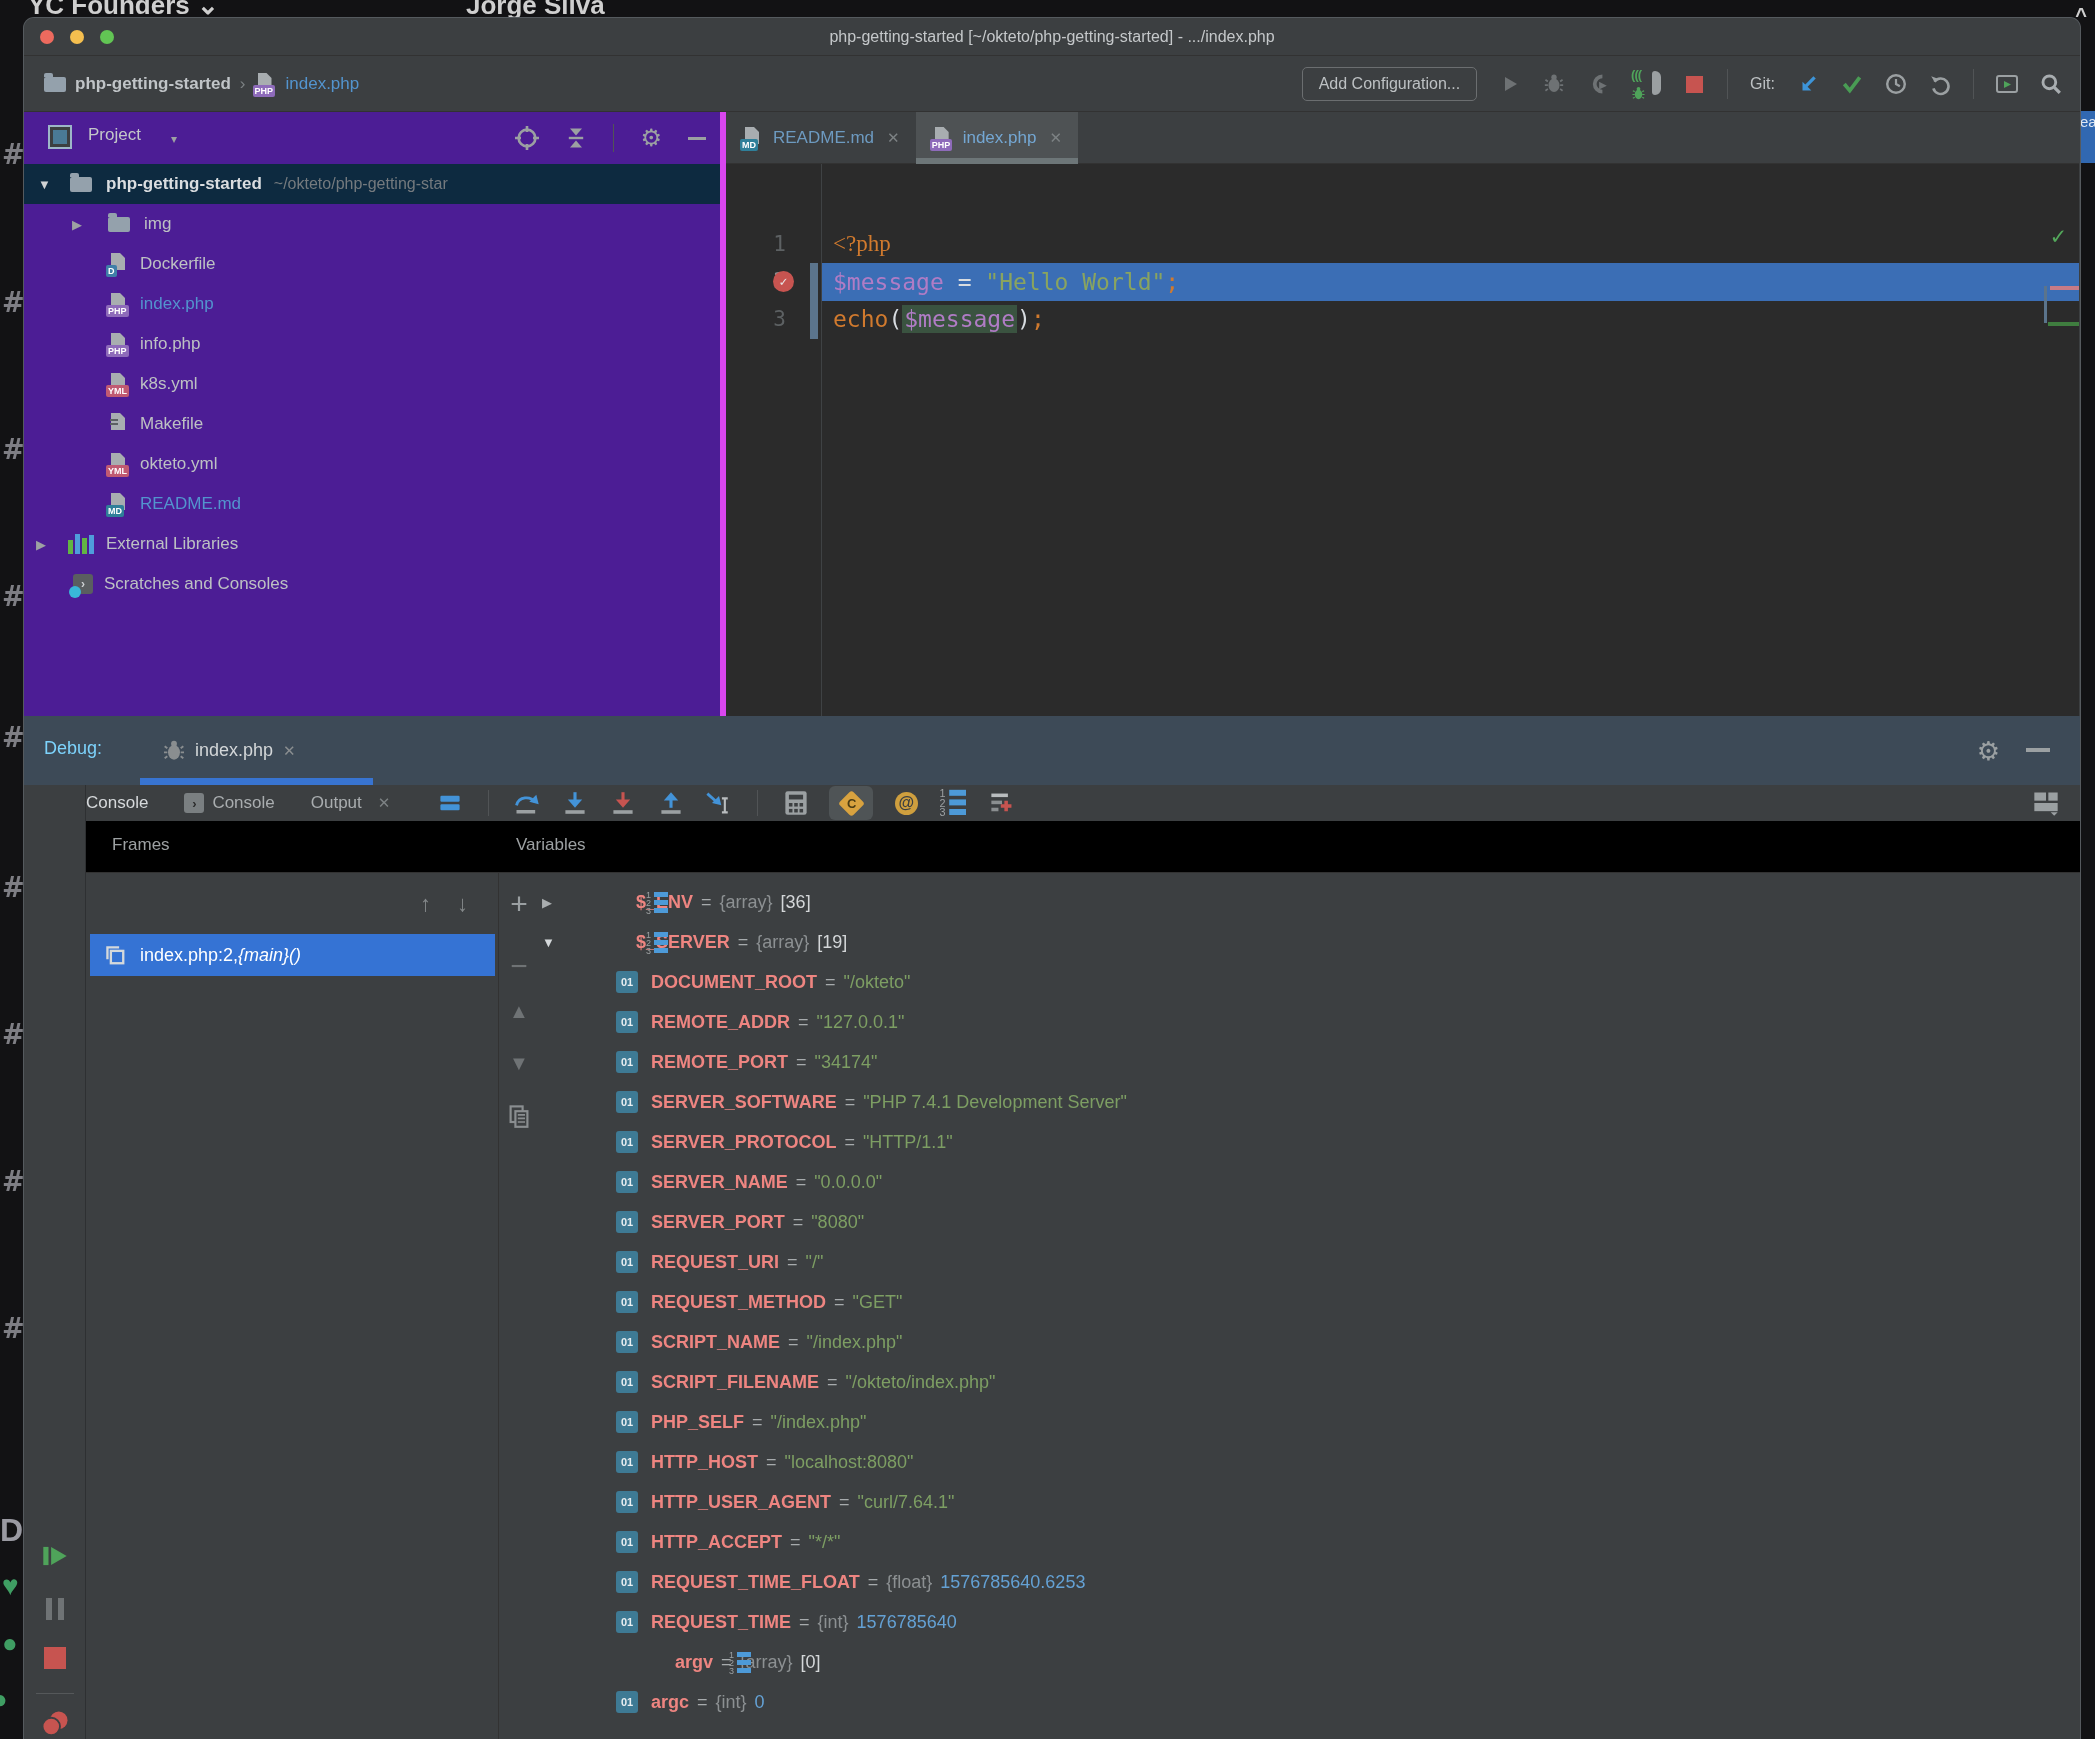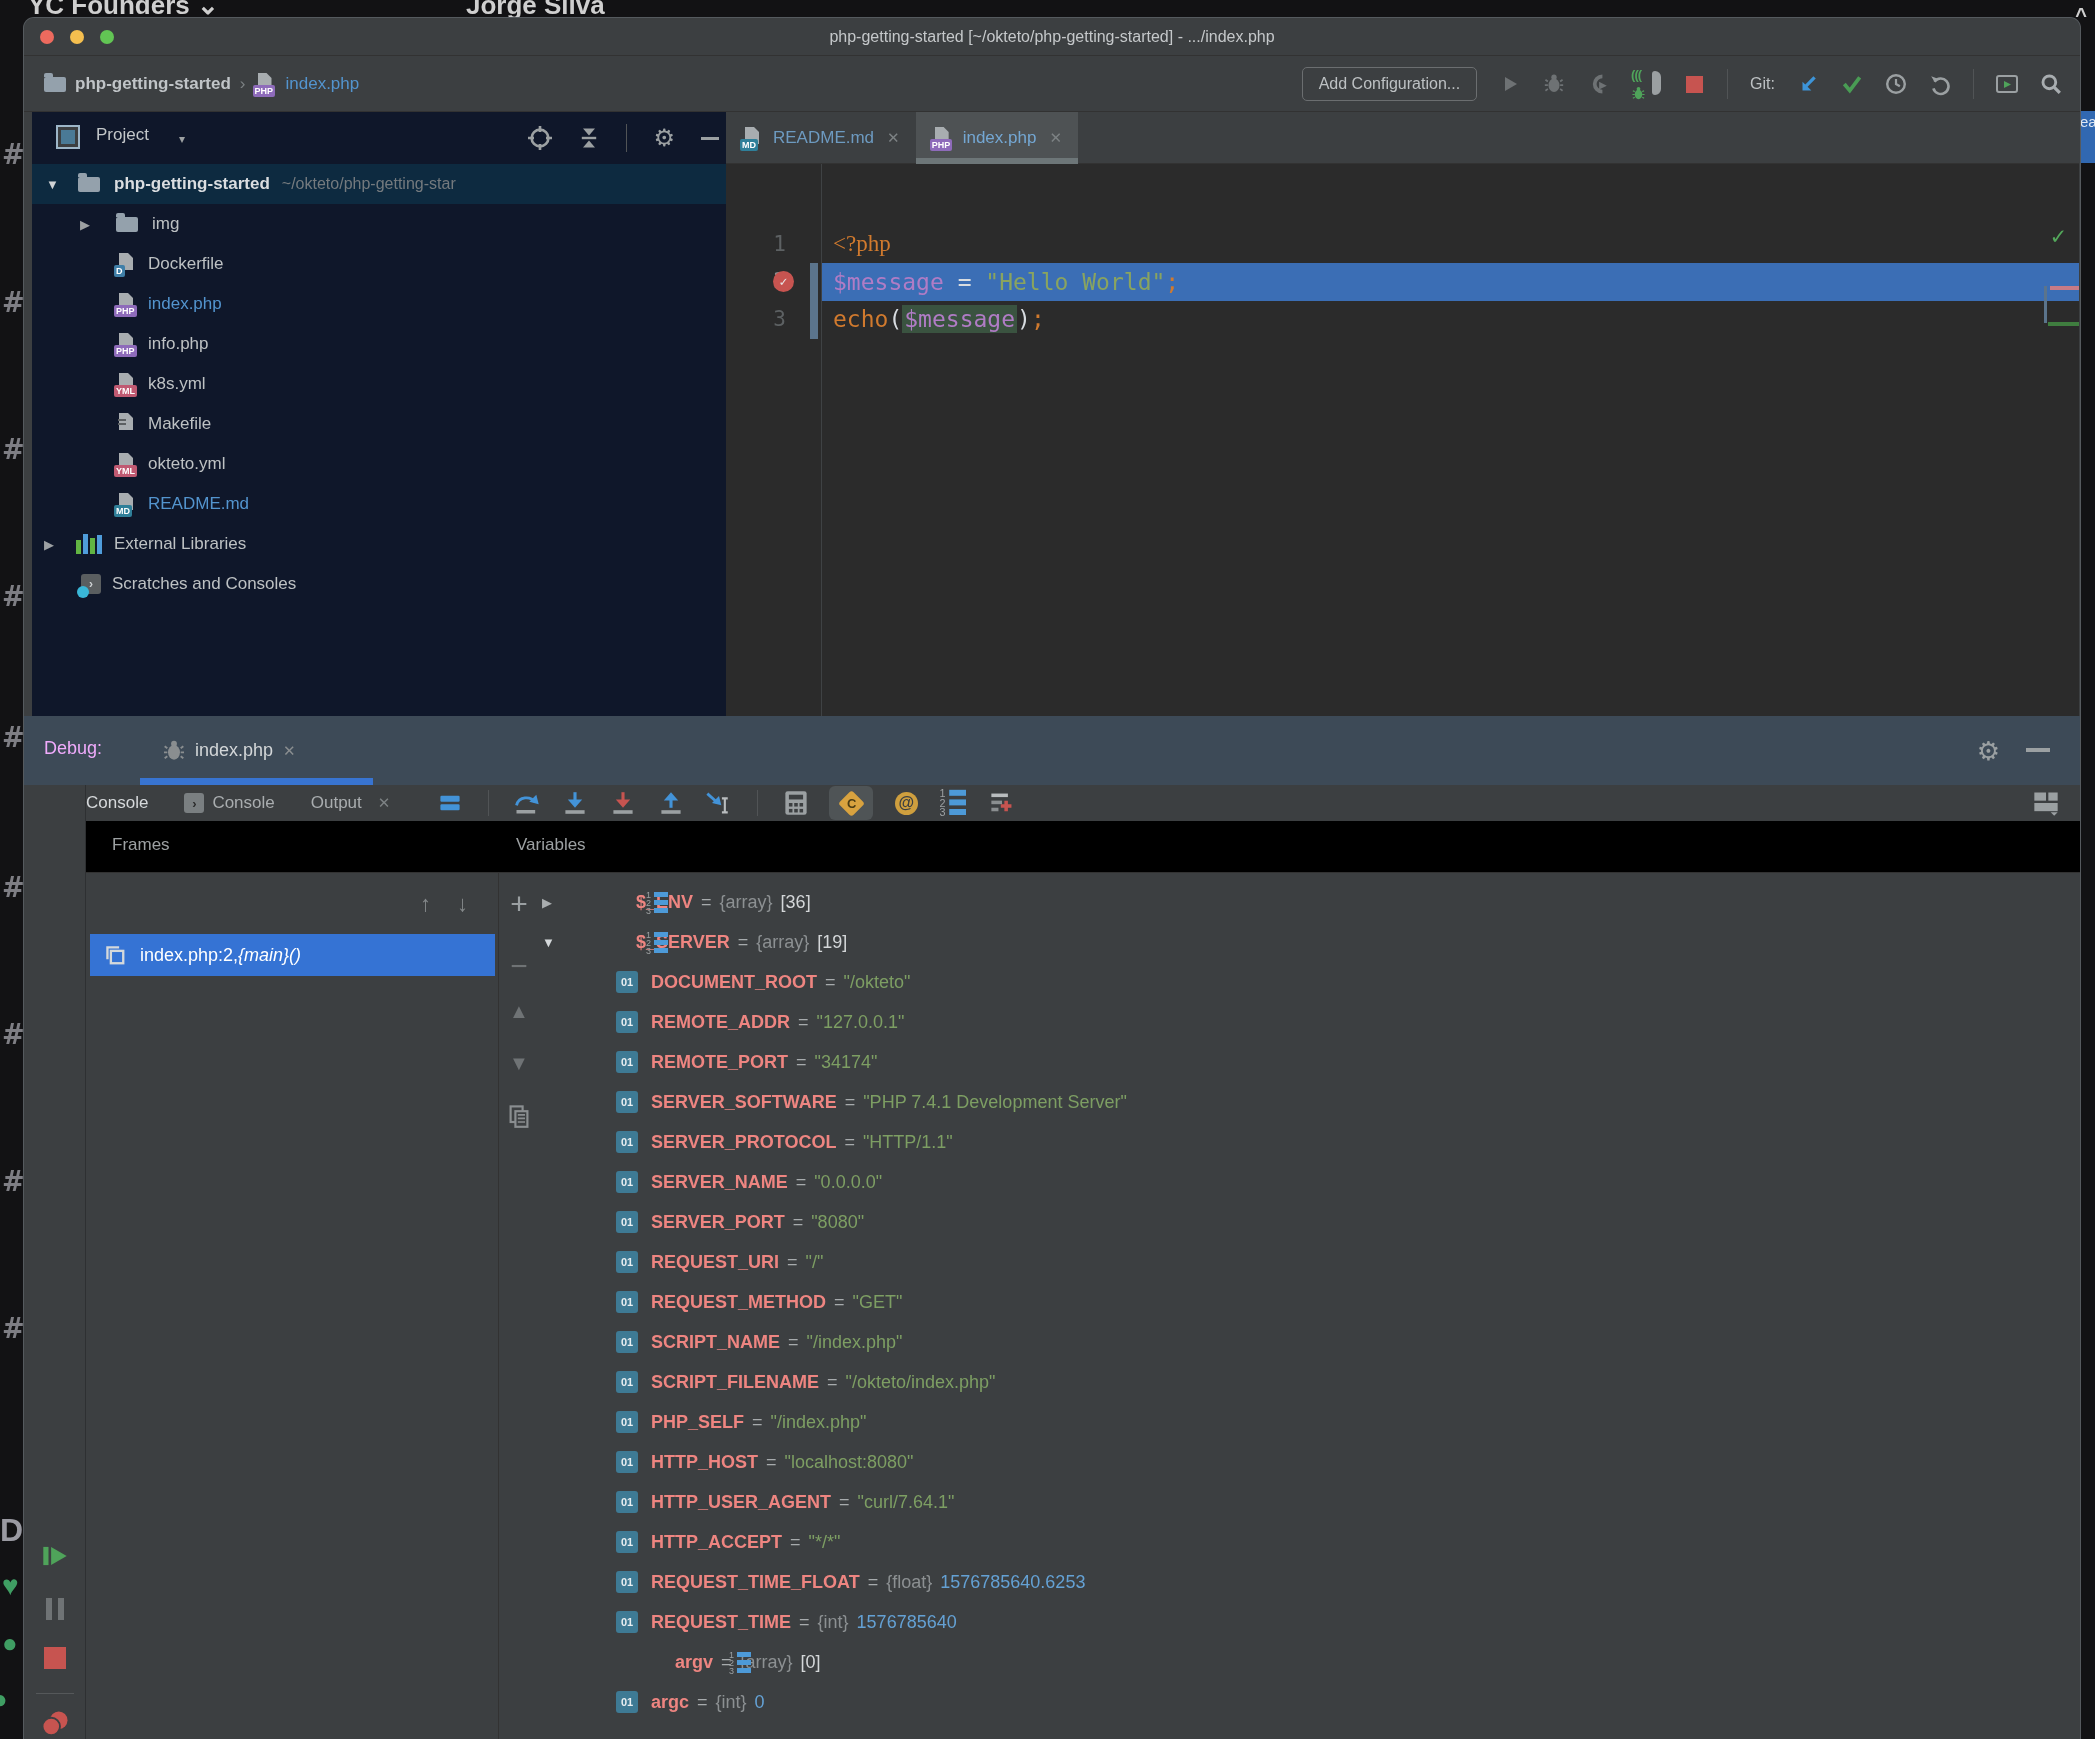--- a/index.html
+++ b/index.html
@@ -42,21 +42,21 @@
   .fileicon .page { position:absolute; left:3px; top:0; width:14px; height:17px; background:#a8adb0;
                     clip-path:polygon(0 0, 9px 0, 14px 5px, 14px 17px, 0 17px); }
   .fileicon .badge { position:absolute; left:-2px; bottom:-2px; font-size:9px; font-weight:bold; color:#fff;
                      padding:0 2px; border-radius:2px; line-height:12px; letter-spacing:0; }
   .b-php { background:#8e6bba; } .b-md { background:#2f7f99; } .b-yml { background:#c05a72; } .b-d { background:#3f7fa8; }
   .fileicon .lines::before { content:""; position:absolute; left:2px; top:6px; width:8px; height:2px; background:#5c6062; box-shadow:0 4px 0 #5c6062; }
   .fileicon .nosym { position:absolute; left:0; bottom:-2px; width:10px; height:10px; border:2px solid #8a8f92; border-radius:50%; background:#3c3f41; }
   .fileicon .nosym::before { content:""; position:absolute; left:0px; top:2.5px; width:6px; height:1.5px; background:#8a8f92; transform:rotate(-45deg); }
 
   
-  .project-panel { position:absolute; left:8px; top:94px; width:702px; height:605px; background:#0f172a; border-right:1px solid #d946ef; overflow:hidden; }
+  .project-panel { position:absolute; left:0; top:94px; width:702px; height:605px; background:#4c1d95; border-right:6px solid #d946ef; overflow:hidden; }
   .pp-header { position:absolute; left:0; top:0; width:100%; height:52px; }
   .pp-title { position:absolute; left:64px; top:13px; font-size:17px; color:#c3c7c9; }
   .pp-caret { position:absolute; left:147px; top:20px; color:#9da1a3; font-size:12px; }
   .pp-icons { position:absolute; right:14px; top:0; height:52px; display:flex; align-items:center; gap:26px; }
   .tree { position:absolute; left:0; top:52px; width:100%; }
   .trow { position:relative; height:40px; display:flex; align-items:center; font-size:17px; color:#bdc1c3; white-space:nowrap; }
   .trow .arrow { position:absolute; color:#9da1a3; font-size:13px; }
   .t-sel { background:#0d2a40; }
   .t-bold { font-weight:bold; color:#dadde0; }
   .t-blue { color:#5394ce; }
@@ -81,21 +81,21 @@
   .bp { position:absolute; left:47px; top:107px; width:21px; height:21px; background:#c75450; border-radius:50%; color:#e8e8e8;
         font-size:13px; text-align:center; line-height:21px; font-weight:bold; }
   .vcsbar { position:absolute; left:84px; top:99px; width:8px; height:76px; background:#5b748c; }
   .ed-check { position:absolute; left:1325px; top:58px; color:#53a85b; font-size:24px; font-weight:bold; }
   .mark-v { position:absolute; left:1318px; top:122px; width:3px; height:37px; background:#5b748c; }
   .mark-pink { position:absolute; left:1324px; top:122px; width:29px; height:4px; background:#c77b86; }
   .mark-green { position:absolute; left:1322px; top:158px; width:31px; height:4px; background:#3f7d3f; }
 
   
   .dbg-header { position:absolute; left:0; top:698px; width:100%; height:69px; background:#3d4a57; }
-  .dbg-label { position:absolute; left:20px; top:22px; color:#f0abfc; font-size:18px; }
+  .dbg-label { position:absolute; left:20px; top:22px; color:#7dd3fc; font-size:18px; }
   .dbg-tab { position:absolute; left:139px; top:0; height:69px; display:flex; align-items:center; gap:10px; }
   .dbg-tab-underline { position:absolute; left:116px; bottom:0; width:233px; height:7px; background:#3874d1; }
   .dbg-gear { position:absolute; right:80px; top:20px; } .dbg-min { position:absolute; right:30px; top:32px; width:24px; height:4px; background:#9ba0a2; }
 
   .dbg-toolbar { position:absolute; left:62px; top:767px; width:1994px; height:36px; background:#3c3f41; display:flex; align-items:center; }
   .dtab { font-size:17px; color:#a9adaf; margin-right:36px; position:relative; display:flex; align-items:center; gap:8px; }
   .dtab-active { color:#d6d9db; }
   .dtab-underline { position:absolute; left:63px; top:797px; width:154px; height:5px; background:#3874d1; }
   .console-ic { width:20px; height:20px; background:#7a7f81; border-radius:3px; color:#2b2b2b; font-weight:bold; font-size:13px; display:flex; align-items:center; justify-content:center; }
   .dclose { color:#7d8284; font-size:15px; margin-left:8px; }

